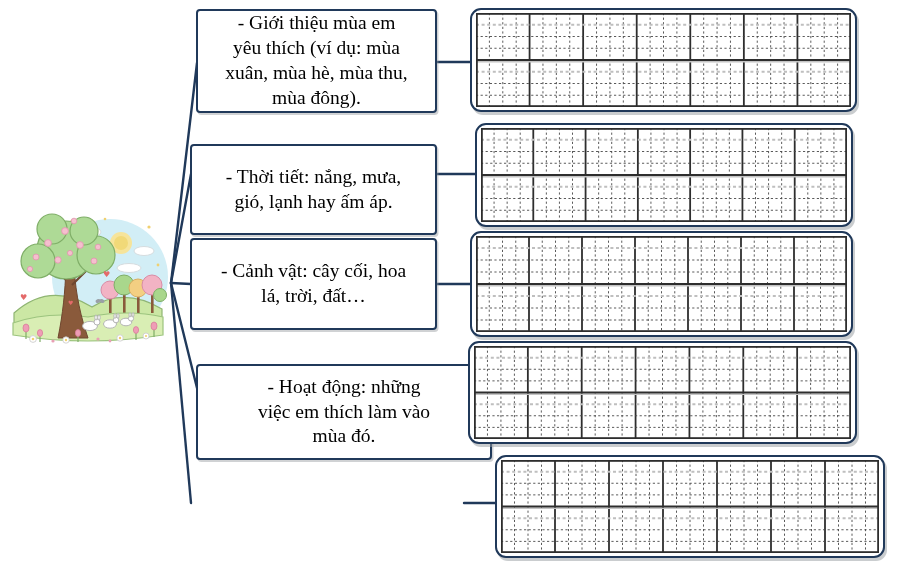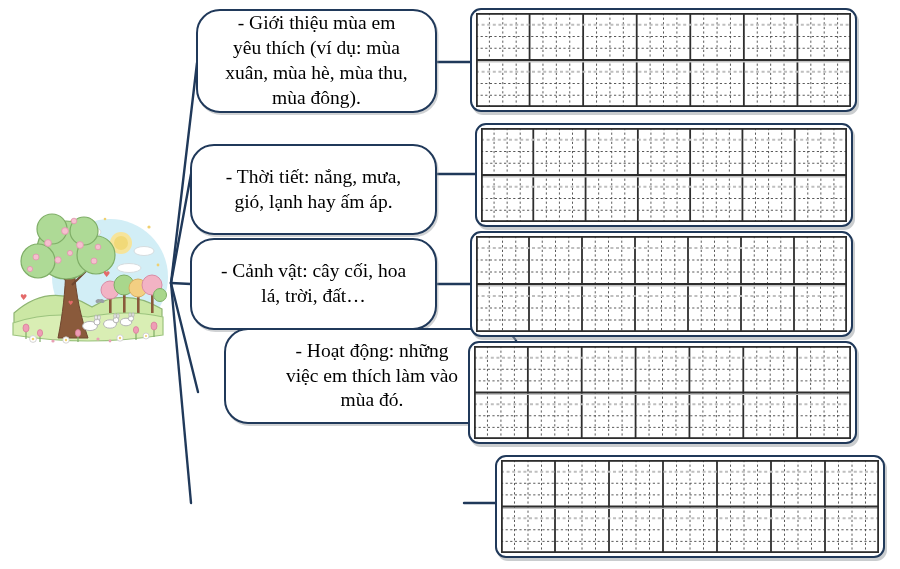--- a/index.html
+++ b/index.html
@@ -8,38 +8,38 @@
     width:900px;height:569px;
     background:#ffffff;
     font-family:"Liberation Serif","DejaVu Serif",serif;
     overflow:hidden;
   }
   #connectors{position:absolute;left:0;top:0;width:900px;height:569px;pointer-events:none;}
   .note{
     position:absolute;
     box-sizing:border-box;
     border:2.5px solid var(--navy,#20395a);
-    border-radius:24px;
+    border-radius:4px;
     background:#ffffff;
     display:flex;align-items:center;justify-content:center;
     text-align:center;
     padding:4px 7px;
     box-shadow:1.5px 2px 0 rgba(150,155,160,.45);
     z-index:2;
   }
   .note .note-text{
     white-space:pre-line;
     font-size:19.5px;
     line-height:1.28;
     color:#000;
   }
   #note1{left:196px;top:9px;width:241px;height:104px;}
   #note2{left:190px;top:128px;width:247px;height:91px;margin-top:16px;}
   #note3{left:190px;top:238px;width:247px;height:92px;justify-content:center;}
-  #note4{left:196px;top:328px;width:296px;height:96px;margin-left:28px;}
+  #note4{left:196px;top:364px;width:296px;height:96px;}
   #note5{left:190px;top:448px;width:275px;height:109px;}
   .grid-box{
     position:absolute;
     box-sizing:border-box;
     border:2.5px solid var(--navy,#20395a);
     border-radius:11px;
     background:#ffffff;
     padding:3px 4px;
     box-shadow:2px 3px 0 rgba(150,155,160,.5);
     z-index:2;

